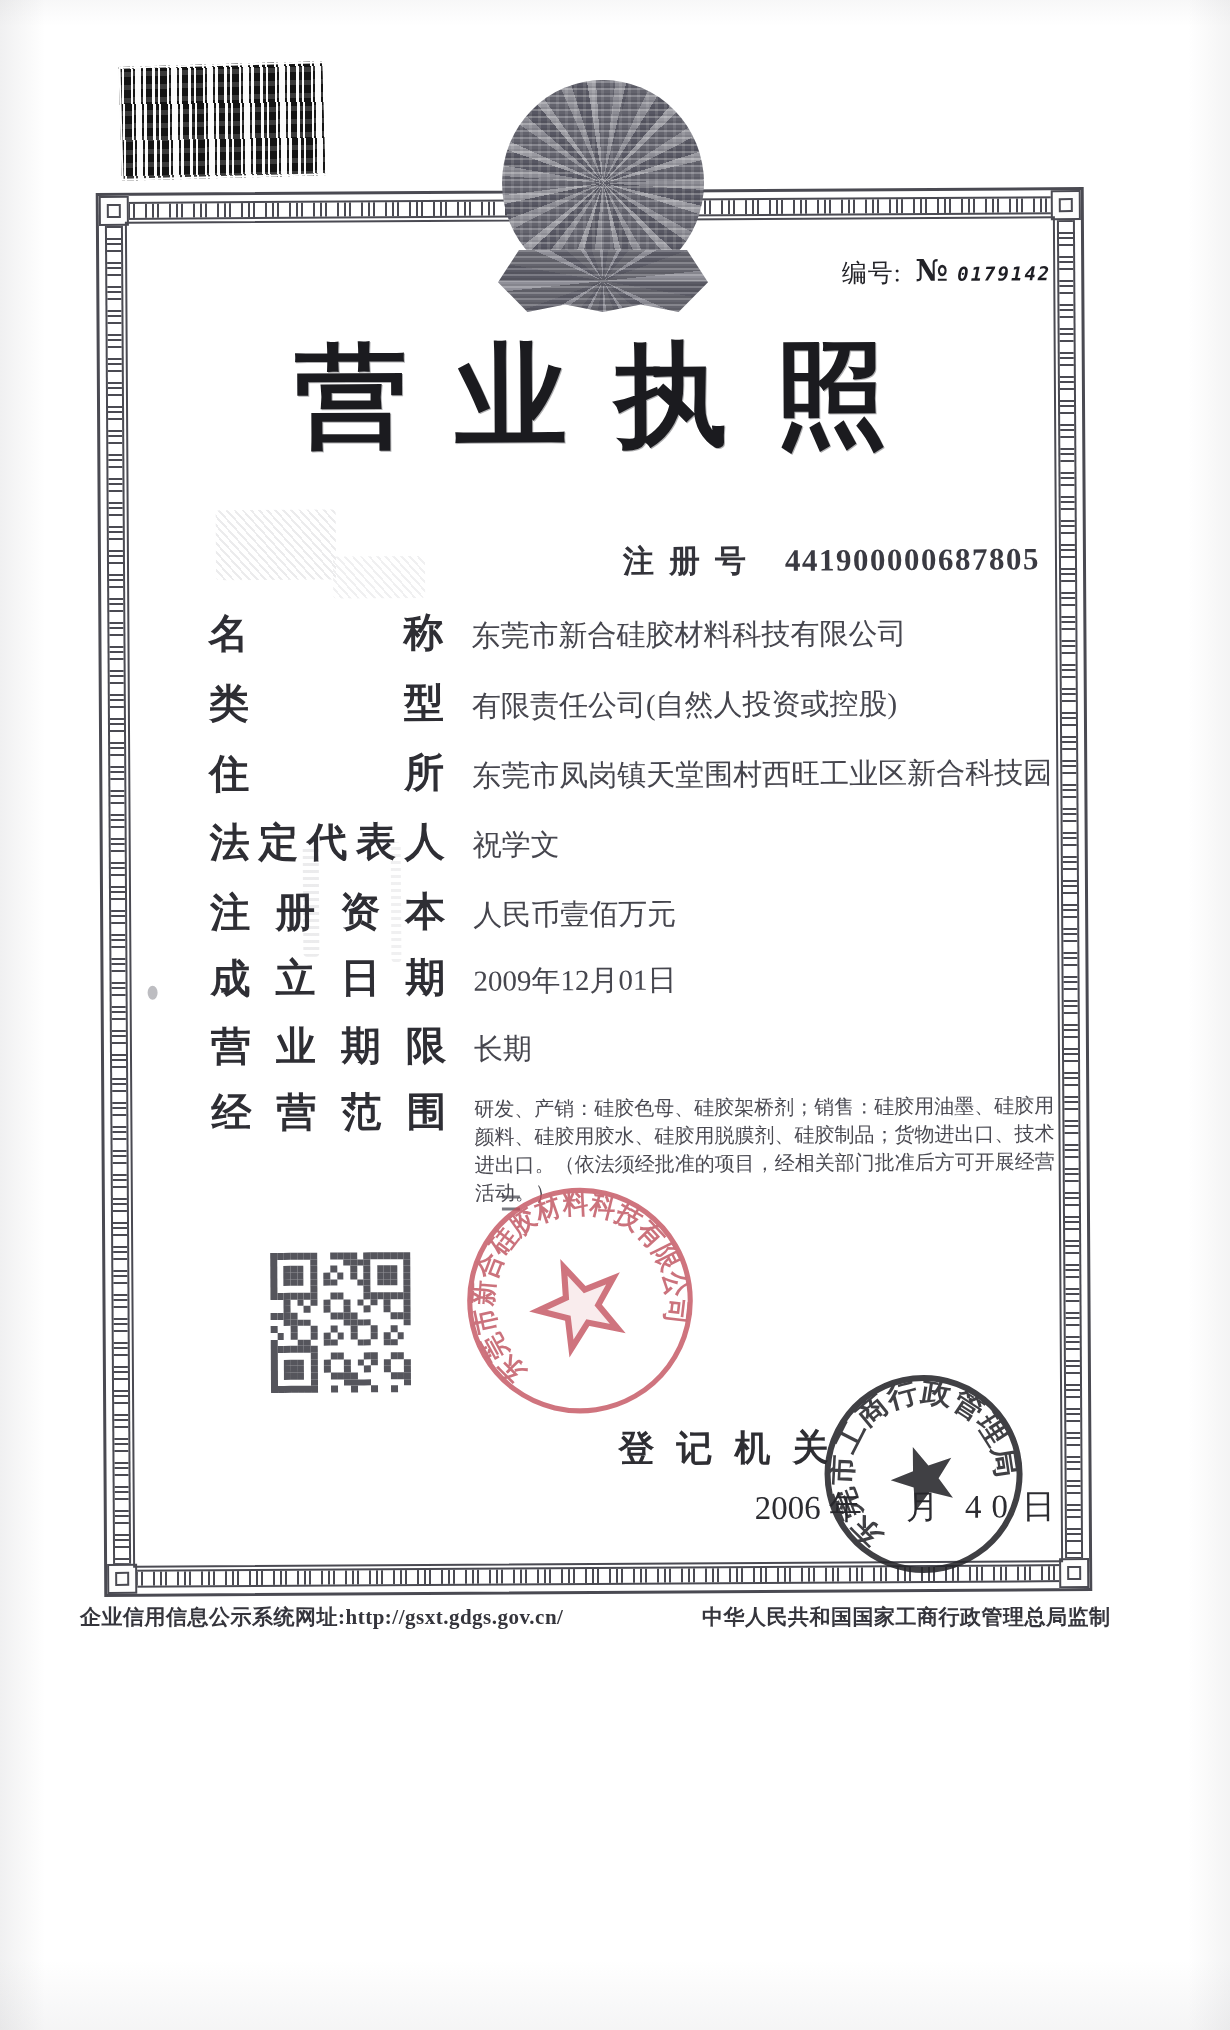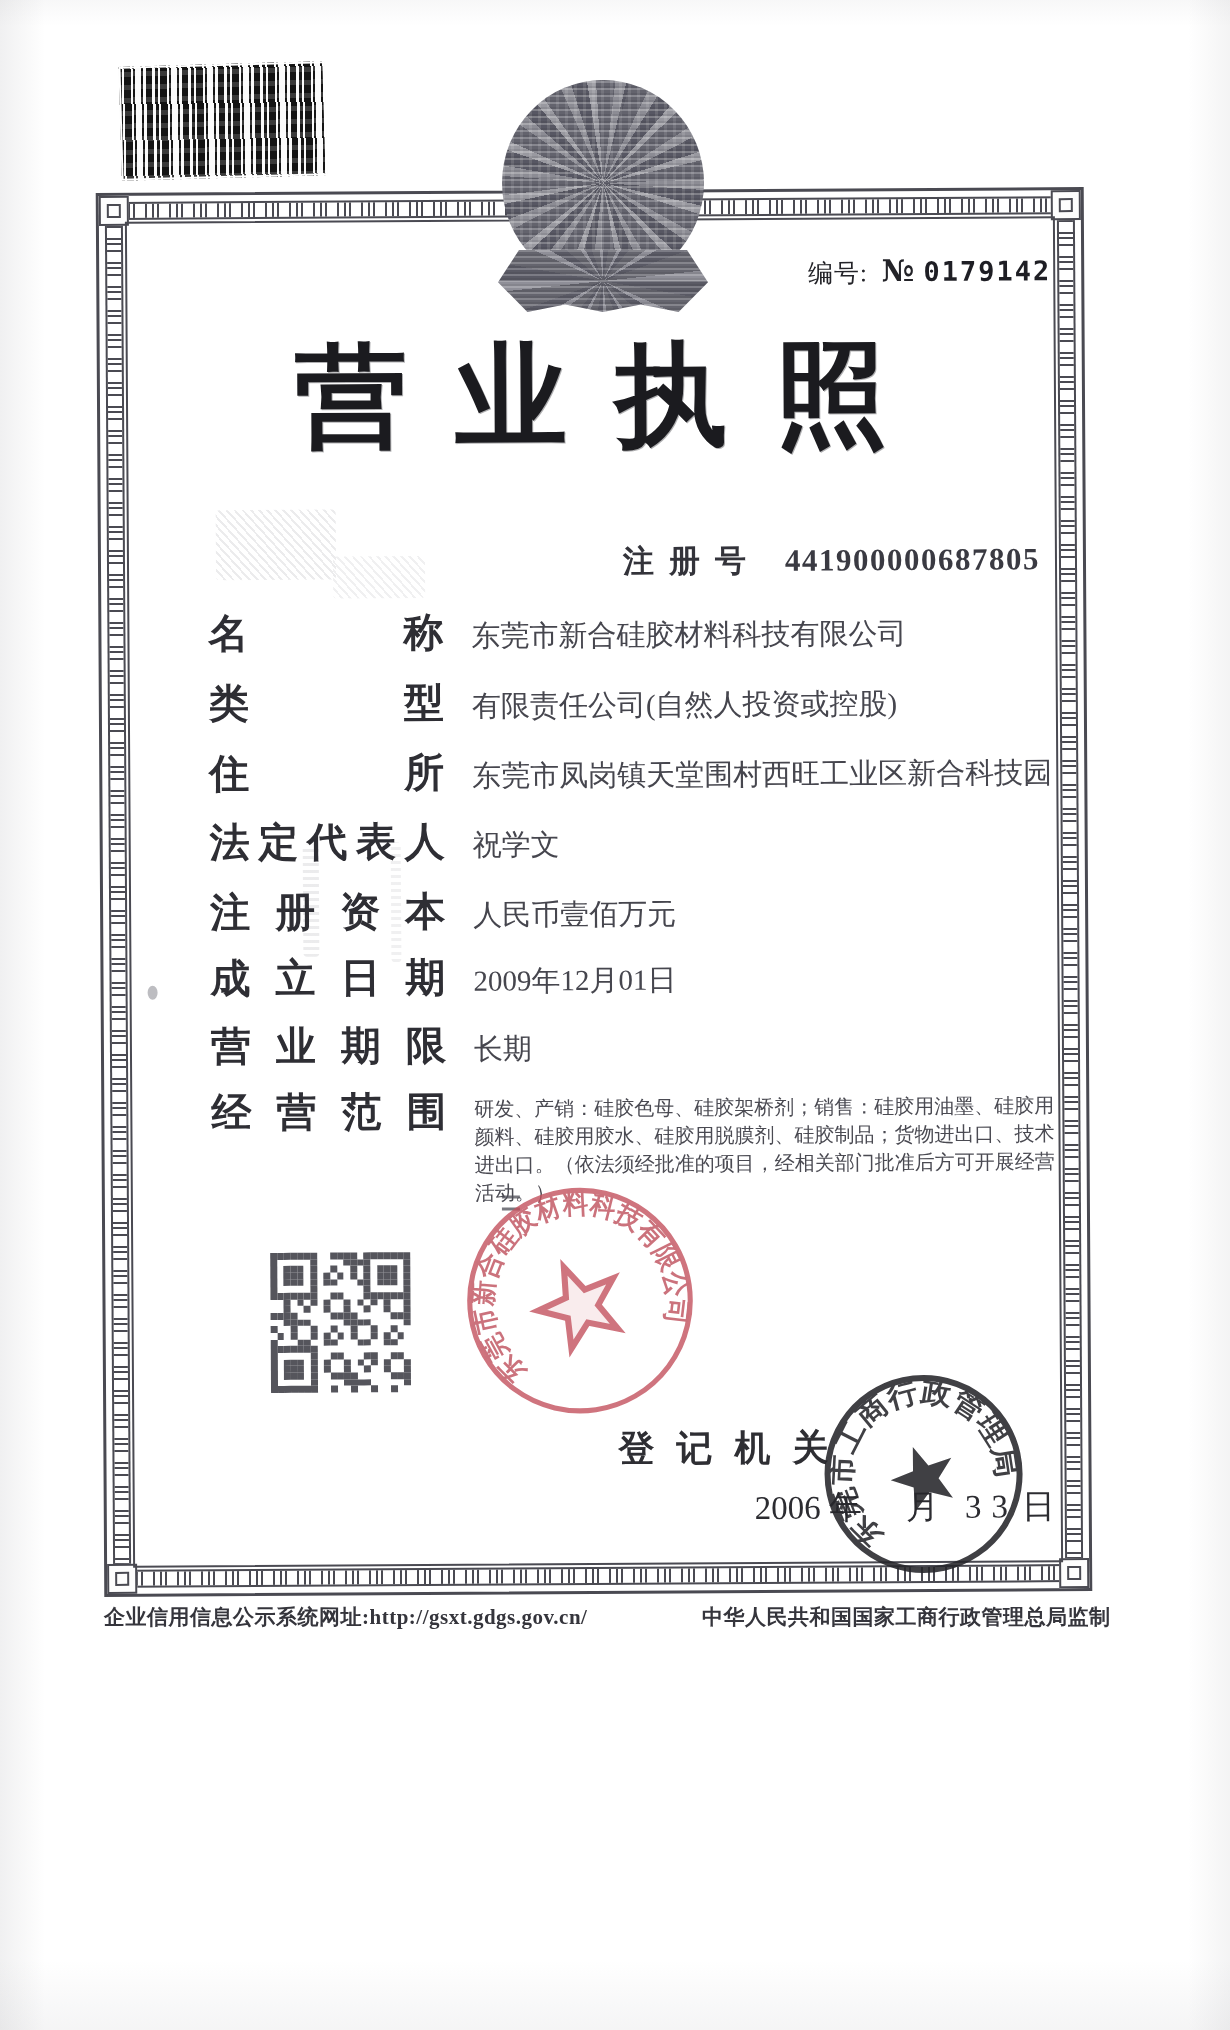--- a/index.html
+++ b/index.html
@@ -68,21 +68,21 @@
   }
   .band.left{left:6px}.band.right{right:6px}
   .corner{position:absolute;width:26px;height:26px;border:2px solid #4a4a52;background:#fdfdfd;}
   .corner::after{content:"";position:absolute;inset:6px;border:2px solid #4a4a52;}
   .c-tl{left:0;top:0}.c-tr{right:0;top:0}.c-bl{left:0;bottom:0}.c-br{right:0;bottom:0}
   .inner-line{position:absolute;inset:26px;border:2px solid #4a4a52;pointer-events:none;}
 
   
   .serial{position:absolute;right:30px;top:62px;color:#232328;font-size:25px;letter-spacing:1px;white-space:nowrap;}
   .serial .nosym{font-family:"DejaVu Serif",serif;font-weight:700;font-size:30px;margin:0 8px 0 14px;}
-  .serial .num{font-family:"DejaVu Sans Mono",monospace;font-weight:600;font-size:27px;letter-spacing:2px;color:#1e1e24;}
+  .serial .num{font-family:"DejaVu Sans Mono",monospace;font-weight:600;font-size:19px;letter-spacing:2px;color:#1e1e24;font-style:italic;}
 
   .title{
     position:absolute;left:0;right:0;top:138px;text-align:center;
     font-size:112px;font-weight:700;color:#1b1b1f;
     letter-spacing:48px;padding-left:48px;line-height:1.15;
     font-family:"DejaVu Serif","Liberation Serif",serif;
     text-shadow:1px 1px 0 rgba(27,27,31,.35);
   }
 
   .reg-row{position:absolute;left:522px;top:348px;display:flex;align-items:baseline;color:#33333a;}
@@ -118,21 +118,21 @@
 
   
   .smudge{position:absolute;pointer-events:none;border-radius:4px;
     background:repeating-linear-gradient(48deg,#6a6a74 0 2px,rgba(0,0,0,0) 2px 6px);}
   .sm1{left:115px;top:315px;width:120px;height:70px;opacity:.13;}
   .sm2{left:232px;top:362px;width:92px;height:42px;opacity:.10;}
   .sm3{left:200px;top:650px;width:16px;height:112px;opacity:.13;background:repeating-linear-gradient(0deg,#6a6a74 0 3px,rgba(0,0,0,0) 3px 7px);}
   .sm4{left:288px;top:648px;width:10px;height:120px;opacity:.10;background:repeating-linear-gradient(0deg,#6a6a74 0 3px,rgba(0,0,0,0) 3px 7px);}
   .sm5{left:44px;top:790px;width:10px;height:14px;opacity:.4;border-radius:50%;background:#5a5a64;}
 
-  .footer-left{position:absolute;left:104px;top:1603px;font-size:21px;color:#35353c;font-weight:600;letter-spacing:.5px;z-index:3;}
+  .footer-left{position:absolute;left:80px;top:1603px;font-size:21px;color:#35353c;font-weight:600;letter-spacing:.5px;z-index:3;}
   .footer-right{position:absolute;left:702px;top:1603px;font-size:21px;color:#35353c;font-weight:600;letter-spacing:.5px;z-index:3;}
 </style>
 </head>
 <body>
 
 <div class="scan-shade"></div>
 
 <div class="barcode"></div>
 
 <div class="emblem">
@@ -648,21 +648,21 @@
       </div>
     </div>
 
   <div class="registrar">登记机关</div>
 
   <div class="dateline">
     <span>2006 年</span>
     <span class="gap1"></span>
     <span>月</span>
     <span class="gap2"></span>
-    <span class="day">33</span>
+    <span class="day">40</span>
     <span>日</span>
   </div>
 
   <svg class="seal-red" viewBox="0 0 240 240">
     <circle cx="120" cy="120" r="108" fill="none" stroke="#c4525e" stroke-width="5"></circle>
     <polygon points="120,84 130,112.2 159.9,113 136.2,131.3 144.7,160 120,143 95.3,160 103.8,131.3 80.1,113 110,112.2" fill="rgba(196,82,94,.14)" stroke="#c4525e" stroke-width="6" transform="rotate(-15 120 126)"></polygon>
     <defs>
         <path id="redArc" d="M 59.2,180.8 A 86,86 0 1 1 180.8,180.8" fill="none"></path>
       </defs>
     <text font-size="27" font-weight="700" fill="#bf4f5c" font-family="'Liberation Serif',serif">

